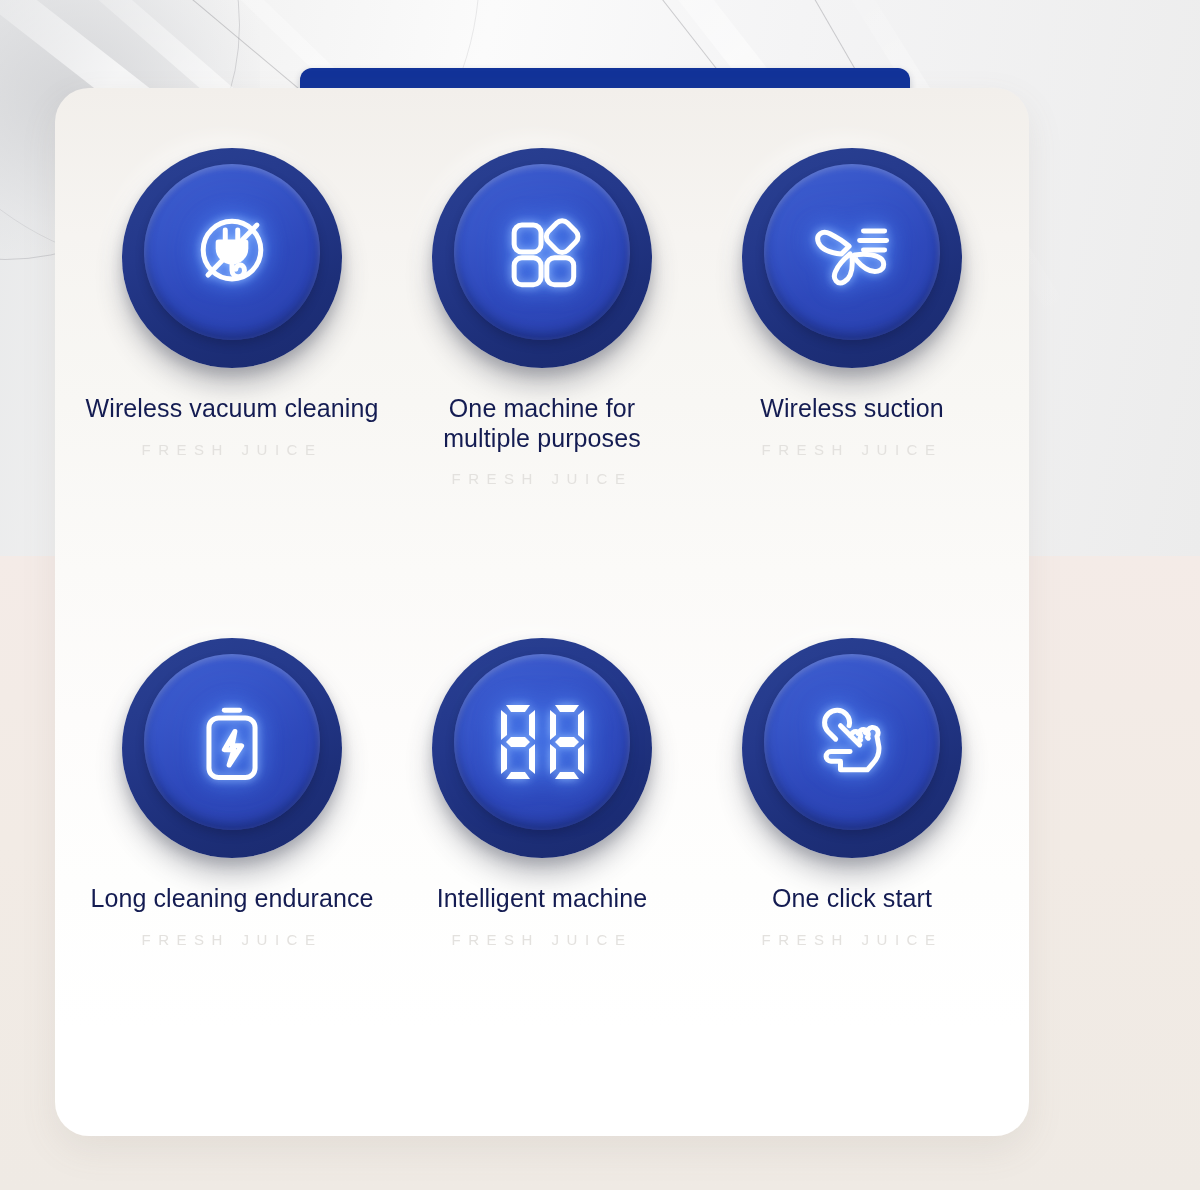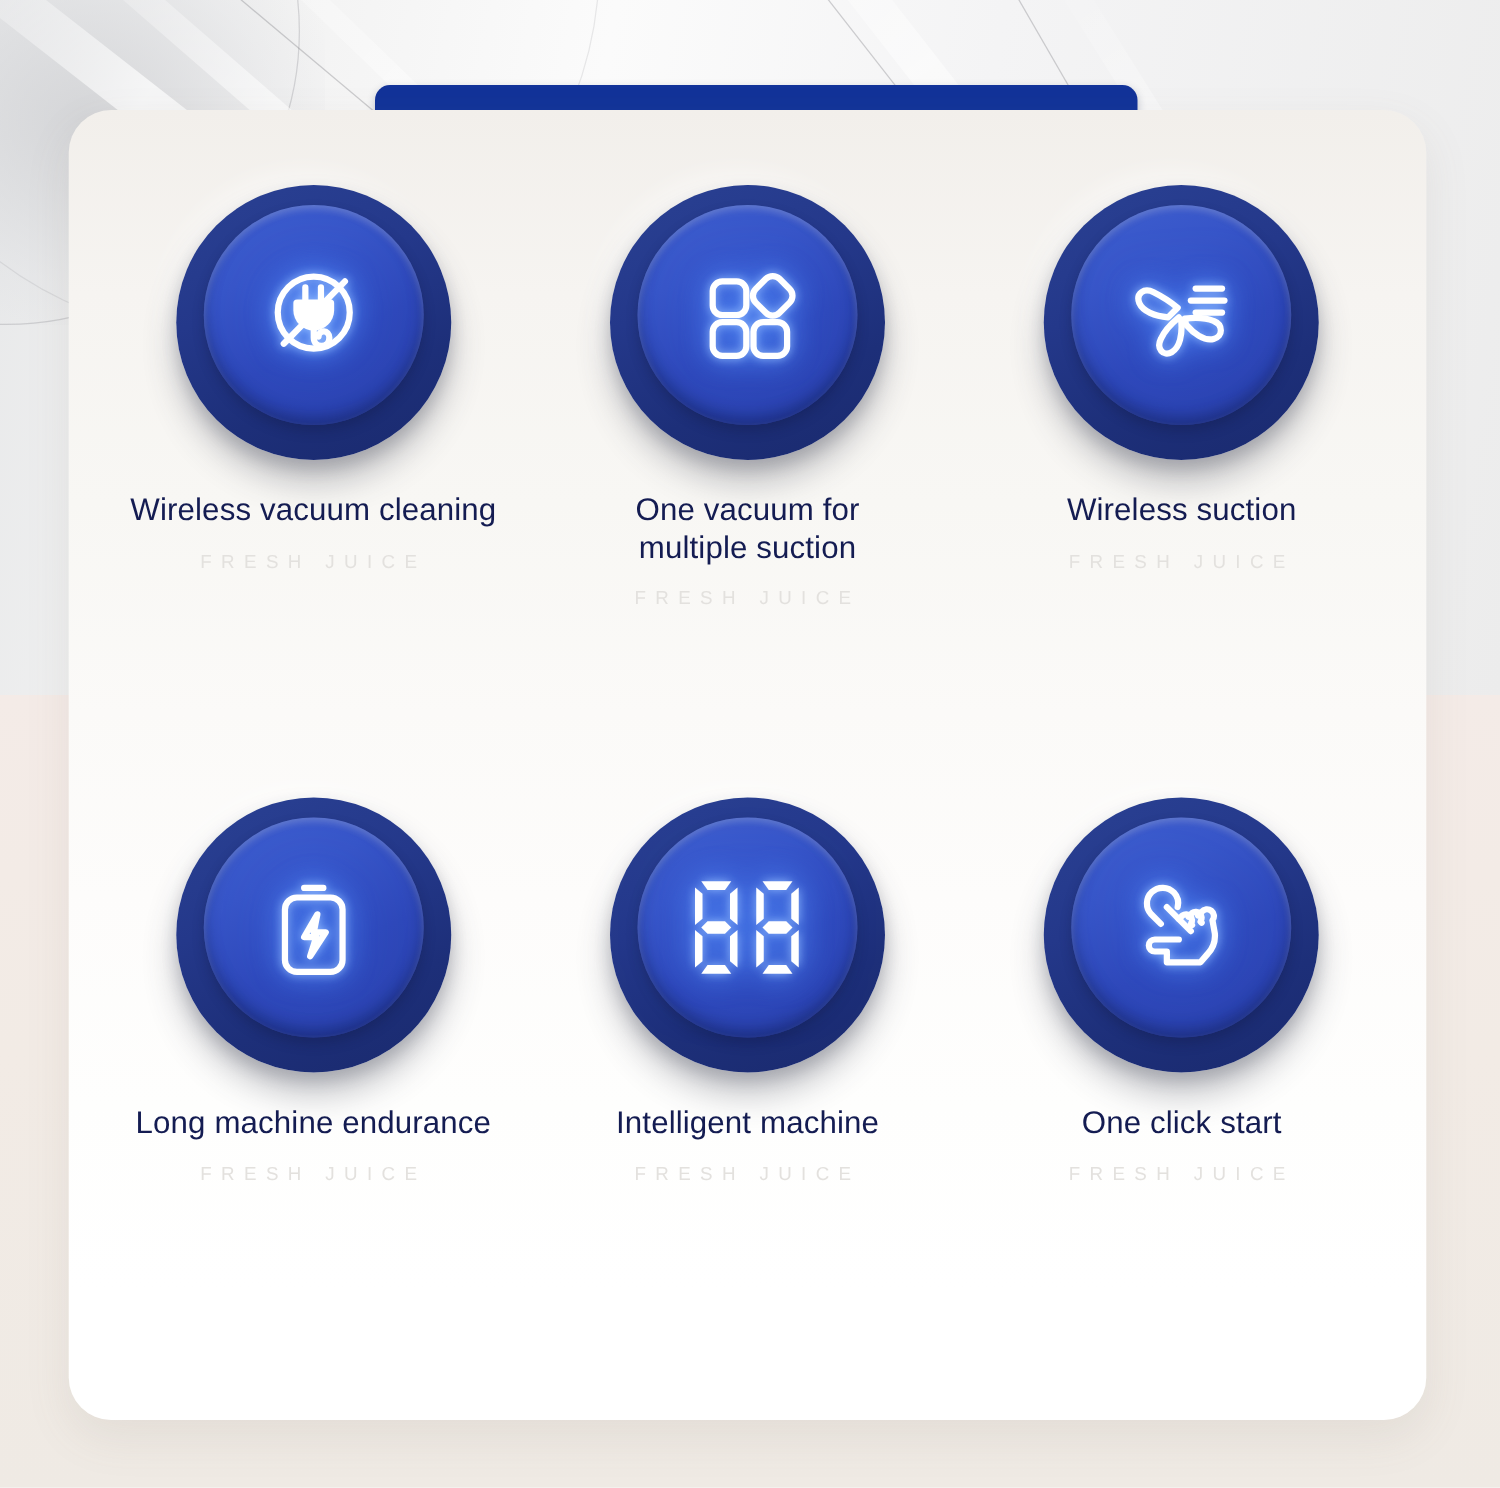--- a/index.html
+++ b/index.html
@@ -56,21 +56,21 @@
 
   
   .banner {
     position:absolute; left:300px; top:68px; width:610px; height:40px;
     background:#123399; border-radius:12px 12px 0 0;
     box-shadow:0 3px 7px rgba(20,30,70,.22);
   }
 
   
   .card {
-    position:absolute; left:55px; top:88px; width:1086px; height:1048px;
+    position:absolute; left:55px; top:88px; width:974px; height:1048px;
     border-radius:34px;
     background:
       linear-gradient(180deg,#f2efeb 0%,#f6f4f1 14%,#f8f7f4 30%,#fbfaf8 46%,#fdfcfb 60%,#fefefd 76%,#ffffff 90%,#ffffff 100%);
     box-shadow:0 14px 36px rgba(120,110,100,.10);
     overflow:hidden;
   }
 
   
   .grid {
     position:absolute; left:0; top:0; width:100%; height:100%;
@@ -201,22 +201,22 @@
           <div class="btn-inner">
             <svg class="icon-svg" viewBox="0 0 100 100">
               <rect class="st" x="21" y="22" width="28" height="28" rx="8"></rect>
               <rect class="st" x="21" y="56" width="28" height="28" rx="8"></rect>
               <rect class="st" x="55" y="56" width="28" height="28" rx="8"></rect>
               <rect class="st" x="57" y="20" width="28" height="28" rx="8" transform="rotate(45 71 34)"></rect>
             </svg>
           </div>
         </div>
         <div class="title">
-          <span>One vacuum for</span><br>
-          <span>multiple suction</span>
+          <span>One machine for</span><br>
+          <span>multiple purposes</span>
         </div>
         <div class="sub">FRESH JUICE</div>
       </div>
 
       <div class="cell">
         <div class="btn-wrap">
           <div class="btn-outer"></div>
           <div class="btn-inner">
             <svg class="icon-svg" viewBox="0 0 100 100">
               <path class="st" d="M47 44 C40 38 33 34 27 31 C19 27 12 32 15 40 C18 47 28 51 39 52 Z" stroke-width="5"></path>
@@ -236,21 +236,21 @@
         <div class="btn-wrap">
           <div class="btn-outer"></div>
           <div class="btn-inner">
             <svg class="icon-svg" viewBox="0 0 100 100">
               <rect class="st" x="26" y="25" width="48" height="62" rx="10" stroke-width="5.2"></rect>
               <line class="st" x1="42" y1="17" x2="58" y2="17" stroke-width="6.5"></line>
               <path class="st" d="M53 39 L42 58 h10 l-5 16 L60 54 h-10 z" stroke-width="5"></path>
             </svg>
           </div>
         </div>
-        <div class="title">Long machine endurance</div>
+        <div class="title">Long cleaning endurance</div>
         <div class="sub">FRESH JUICE</div>
       </div>
 
       <div class="cell row2">
         <div class="btn-wrap">
           <div class="btn-outer"></div>
           <div class="btn-inner">
             <div class="seg-display">
               <svg class="seg-digit" viewBox="0 0 40 80">
                 <polygon points="8,3 32,3 27,10 13,10"></polygon>

